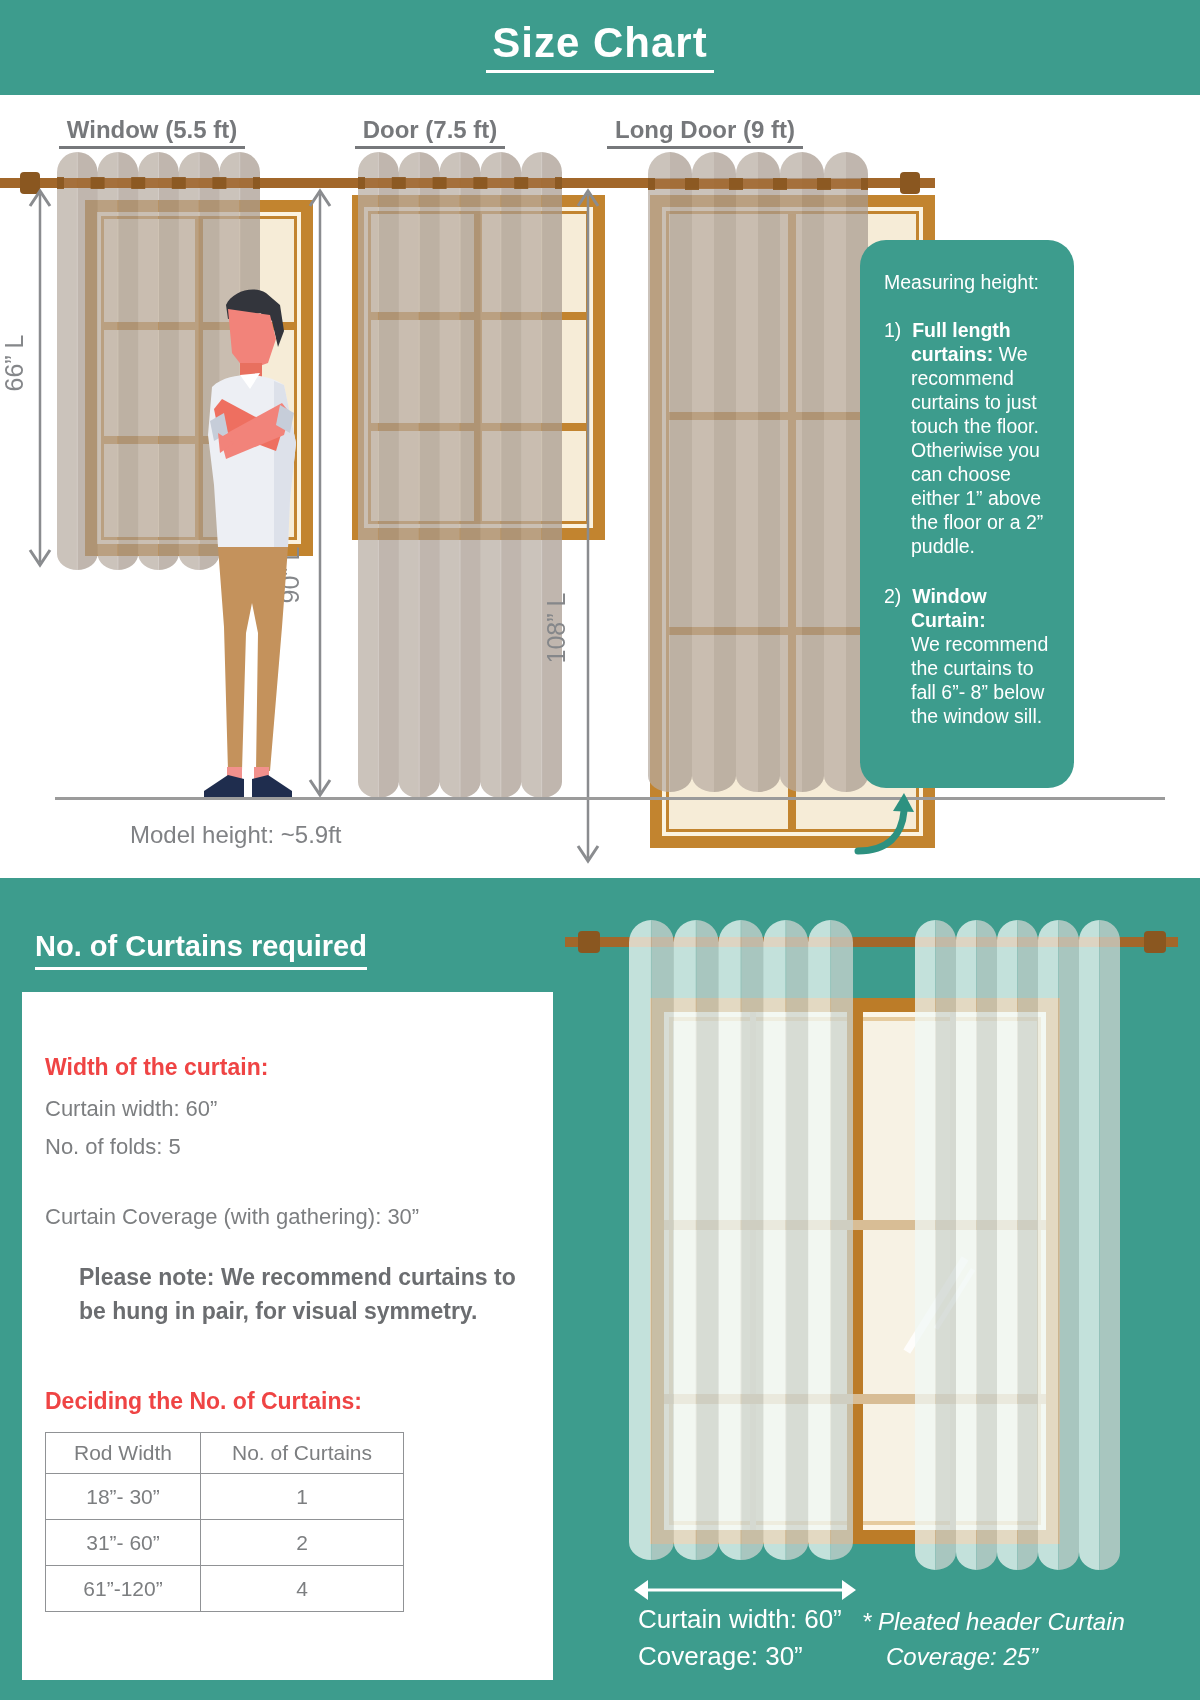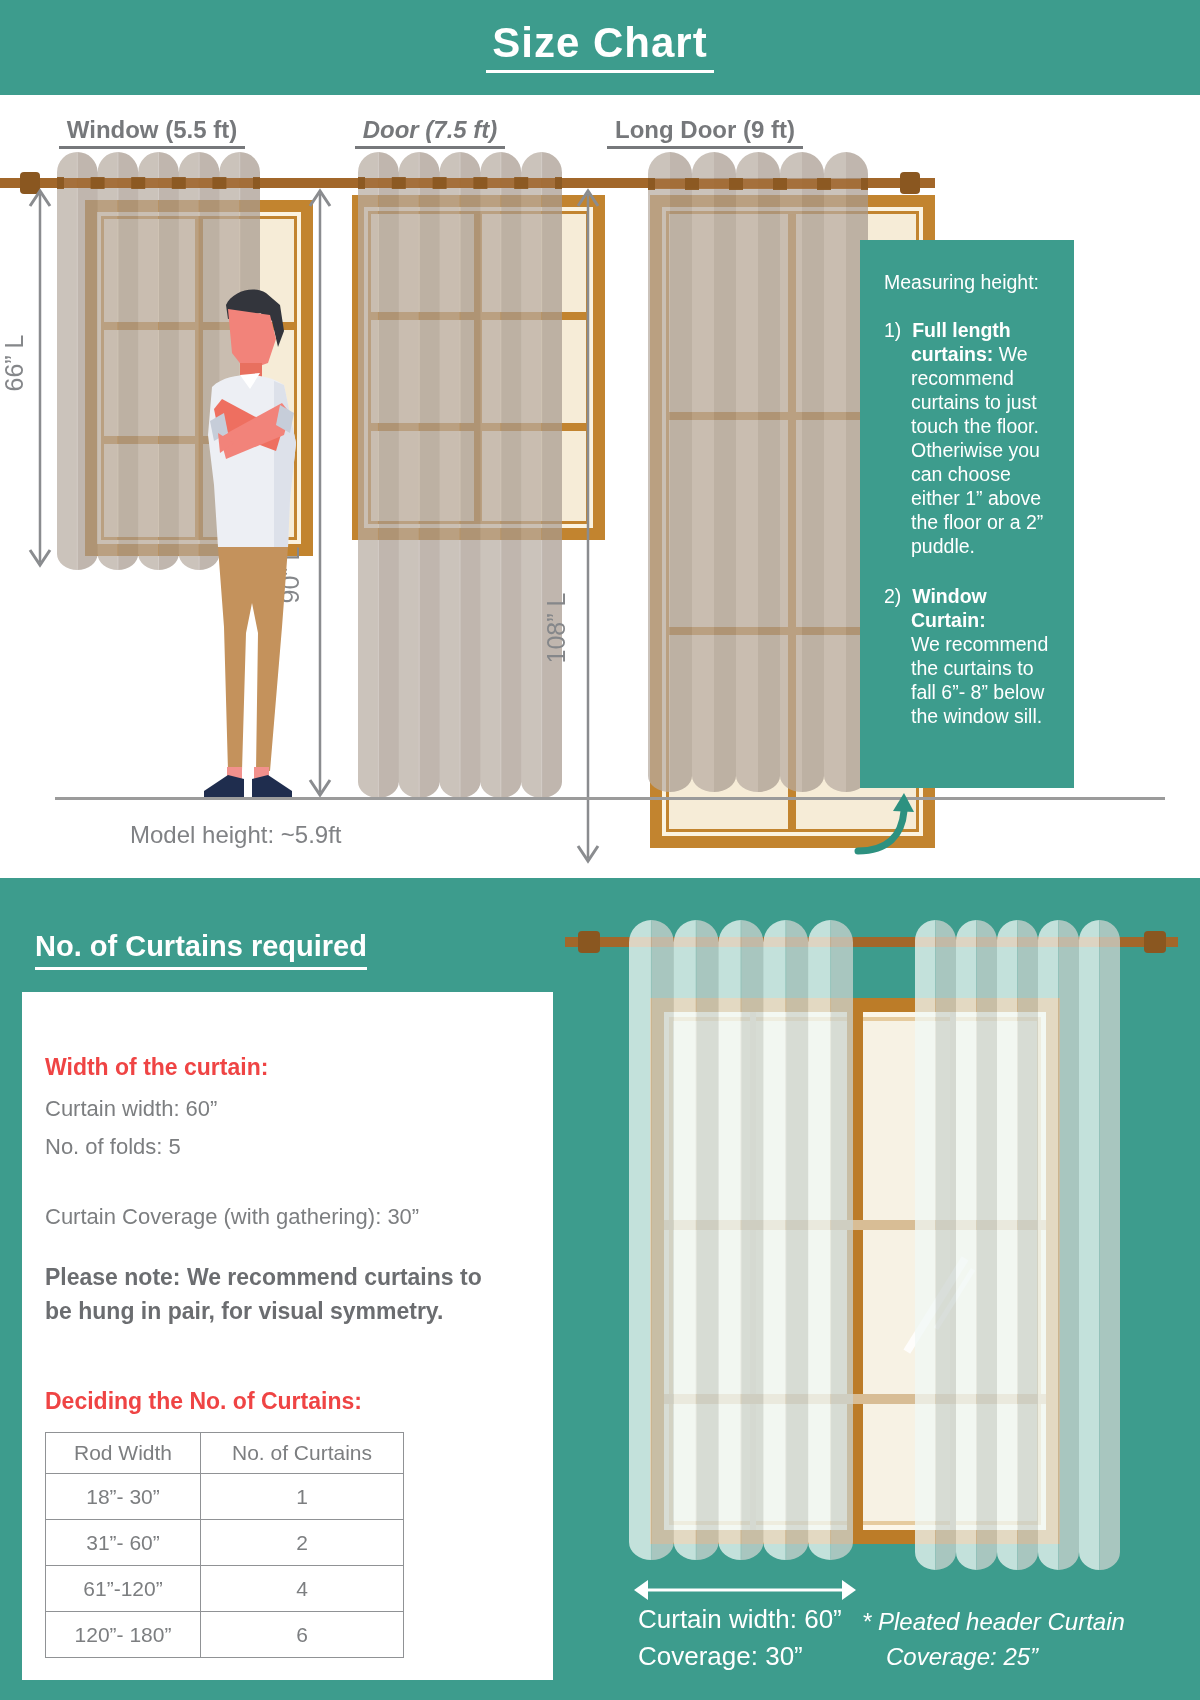--- a/index.html
+++ b/index.html
@@ -21,21 +21,21 @@
   .twin{position:absolute;background:#f6ecd7;border:12px solid #c2842f;box-sizing:border-box;
         box-shadow:inset 0 0 0 4px #fbf3e0, inset 0 0 0 7px #c2842f;}
   .mull-v{position:absolute;top:7px;bottom:7px;width:8px;background:#c2842f;}
   .mull-h{position:absolute;left:7px;right:7px;height:8px;background:#c2842f;}
   .floor{position:absolute;background:#9b9b9b;}
   .model-height{position:absolute;font-size:24px;color:#808285;}
   .vlabel{position:absolute;width:120px;height:26px;display:flex;align-items:center;
         justify-content:center;font-size:25px;color:#85878a;transform:rotate(-90deg);
         white-space:nowrap;}
   .infobox{position:absolute;left:860px;top:145px;width:214px;height:548px;background:#3d9c8d;
-        color:#ffffff;padding:30px 24px;box-sizing:border-box;font-size:19.5px;line-height:24px;}
+        color:#ffffff;padding:30px 24px;box-sizing:border-box;font-size:19.5px;line-height:24px;border-radius:26px;}
   .infobox .ib-title{margin:0 0 24px 0;}
   .ib-item{padding-left:27px;text-indent:-27px;margin-bottom:26px;}
   .ib-item b{font-weight:bold;}
   .ib-item.stack .ib-text{display:block;text-indent:0;}
   
   .bottom{position:absolute;left:0;top:878px;width:1200px;height:822px;background:#3d9c8d;}
   .b-heading{position:absolute;left:35px;top:52px;color:#ffffff;font-size:29px;font-weight:bold;}
   .b-heading span{border-bottom:3px solid #ffffff;padding-bottom:5px;}
   .card{position:absolute;left:22px;top:114px;width:531px;height:688px;background:#ffffff;}
   .card .hd{position:absolute;left:23px;font-size:23px;font-weight:bold;color:#ef4444;margin:0;}
@@ -62,21 +62,21 @@
 
 <div class="page">
 
   <header class="band">
     <h1>Size Chart</h1>
   </header>
 
   <section class="top">
 
     <div class="col-label" style="left:40px;width:224px;"><span>Window (5.5 ft)</span></div>
-    <div class="col-label" style="left:330px;width:200px;font-style:italic;"><span>Door (7.5 ft)</span></div>
+    <div class="col-label" style="left:330px;width:200px;"><span>Door (7.5 ft)</span></div>
     <div class="col-label" style="left:598px;width:214px;"><span>Long Door (9 ft)</span></div>
 
     <div class="rod" style="left:0;top:83px;width:935px;height:10px;"></div>
     <div class="finial" style="left:20px;top:77px;width:20px;height:22px;"></div>
     <div class="finial" style="left:900px;top:77px;width:20px;height:22px;"></div>
 
     <div class="twin" style="left:85px;top:105px;width:228px;height:356px;">
       <div class="mull-v" style="left:98px;"></div>
       <div class="mull-h" style="top:110px;"></div>
       <div class="mull-h" style="top:224px;"></div>
@@ -221,44 +221,40 @@
 
   <section class="bottom">
 
     <div class="b-heading"><span>No. of Curtains required</span></div>
 
     <div class="card">
       <p class="hd" style="top:62px;">Width of the curtain:</p>
       <p class="ln" style="top:104px;">Curtain width: 60”</p>
       <p class="ln" style="top:142px;">No. of folds: 5</p>
       <p class="ln" style="top:180px;margin-top:32px;">Curtain Coverage (with gathering): 30”</p>
-      <p class="note" style="top:268px;">Please note: We recommend curtains to be hung in pair, for visual symmetry.</p>
+      <p class="note" style="top:268px;margin-left:34px;">Please note: We recommend curtains to be hung in pair, for visual symmetry.</p>
       <p class="hd" style="top:396px;">Deciding the No. of Curtains:</p>
       <table class="sizes" style="top:440px;">
         <tbody>
             <tr>
           <th>Rod Width</th>
           <th>No. of Curtains</th>
         </tr>
         <tr>
           <td>18”- 30”</td>
           <td>1</td>
         </tr>
         <tr>
           <td>31”- 60”</td>
           <td>2</td>
         </tr>
         <tr>
           <td>61”-120”</td>
           <td>4</td>
         </tr>
-        <tr>
-          <td>120”- 180”</td>
-          <td>6</td>
-        </tr>
       </tbody>
         </table>
     </div>
 
     <div class="rod" style="left:565px;top:59px;width:613px;height:10px;"></div>
     <div class="finial" style="left:578px;top:53px;width:22px;height:22px;"></div>
     <div class="finial" style="left:1144px;top:53px;width:22px;height:22px;"></div>
 
     <div class="bwin">
       <div class="cdiv"></div>

